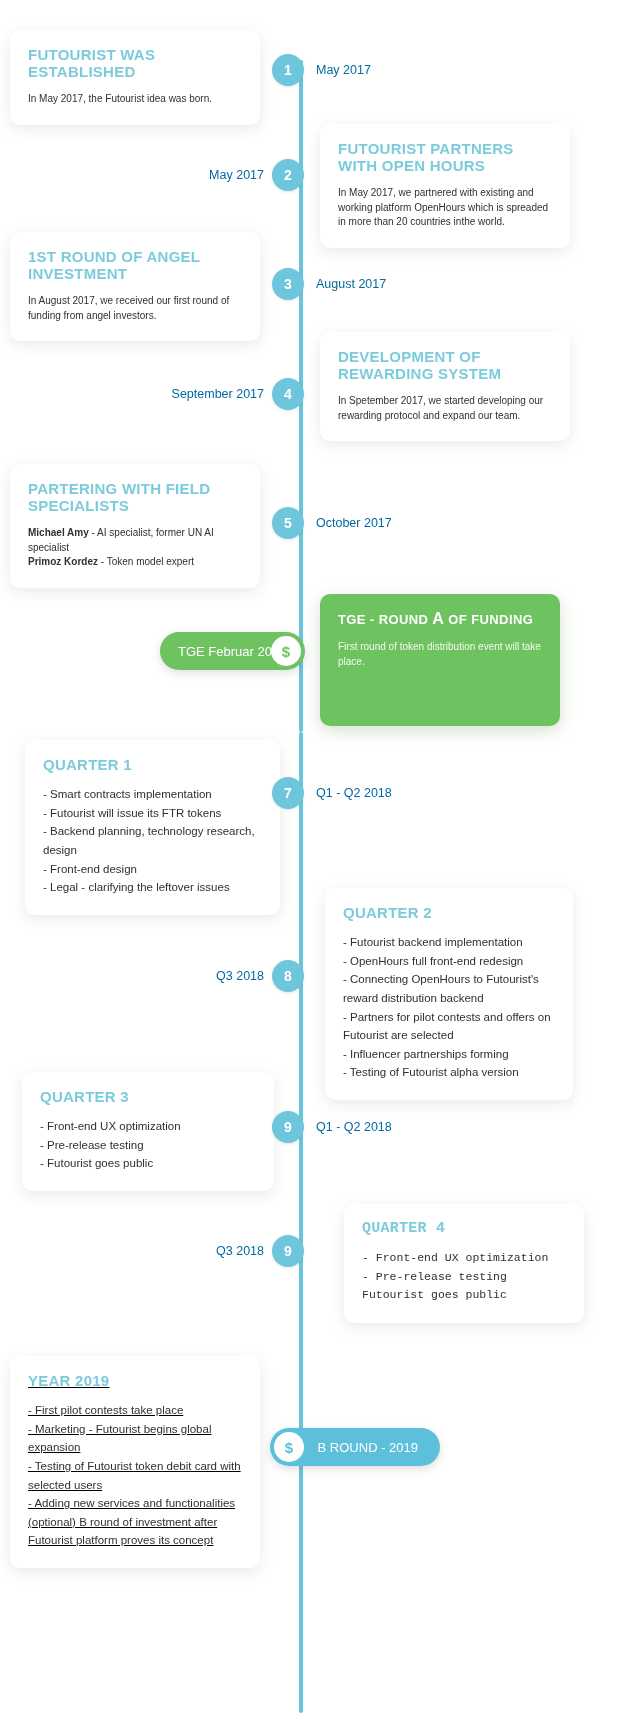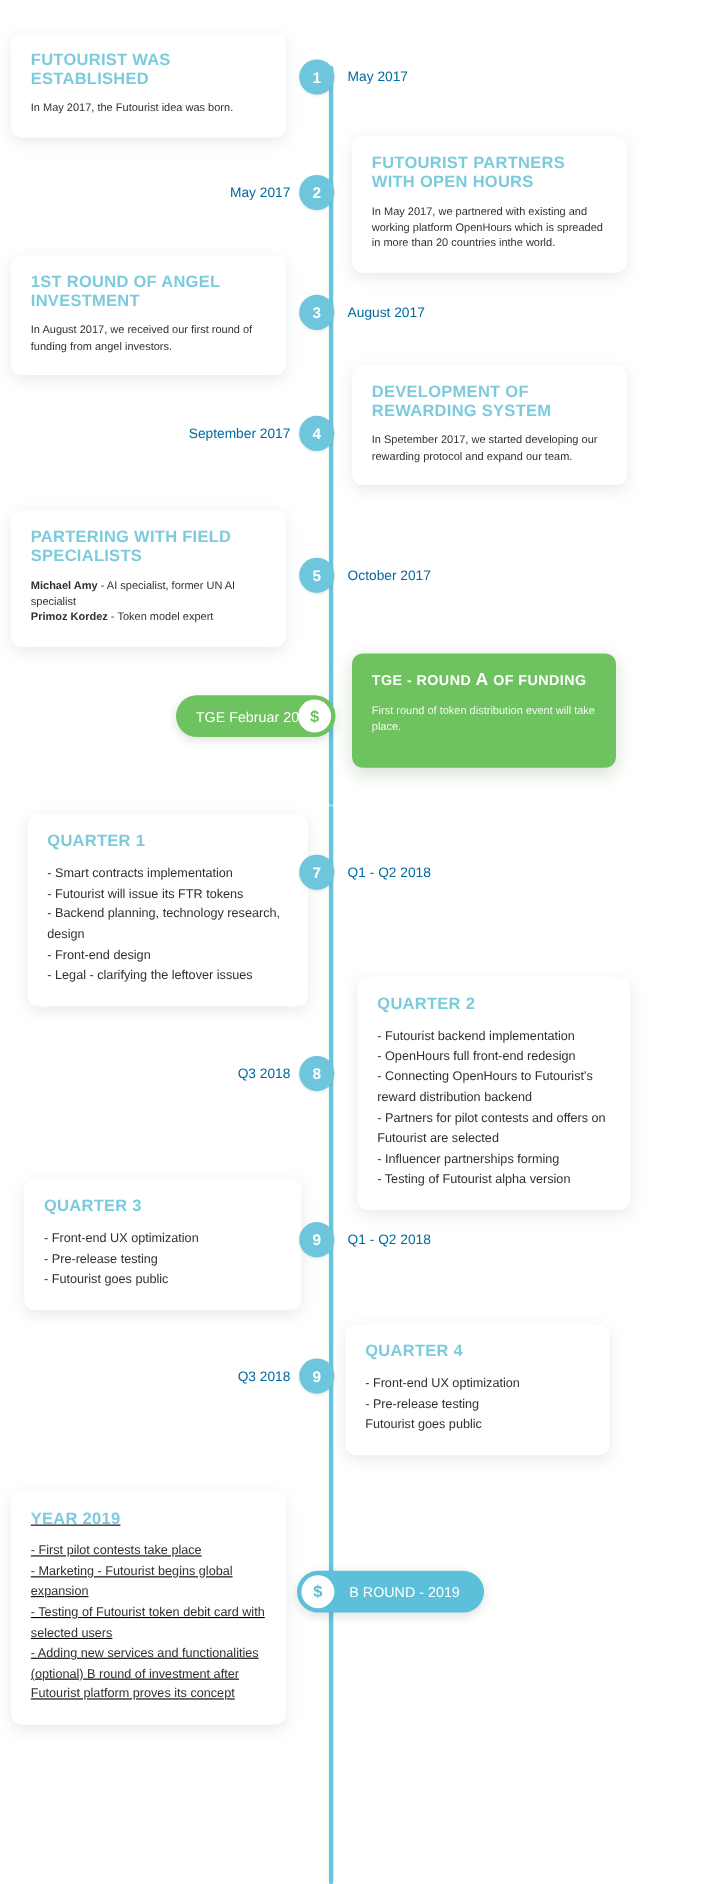--- a/index.html
+++ b/index.html
@@ -166,21 +166,21 @@
       </div>
     </div>
   </div>
   <div class="node" style="left:272px;top:507px;">5</div>
   <div class="date right" style="left:316px;top:507px;">October 2017</div>
 
   <div class="pill green" style="left:160px;top:632px;width:145px;">
     <span class="pill-label">TGE Februar 2018</span>
     <span class="coin green-c">$</span>
   </div>
-  <div class="card green" style="left:320px;top:594px;width:240px;height:104px;">
+  <div class="card green" style="left:320px;top:594px;width:240px;height:132px;">
     <div class="card-title"><span>TGE -  ROUND </span><span class="cap-a">A</span><span> OF FUNDING</span></div>
     <div class="card-body">First round of token distribution event will take place.</div>
   </div>
 
   <div class="card" style="left:25px;top:740px;width:255px;">
     <div class="card-title">QUARTER 1</div>
     <ul class="bullets">
       <li>- Smart contracts implementation</li>
       <li>- Futourist will issue its FTR tokens</li>
       <li>- Backend planning, technology research, design</li>
@@ -209,21 +209,21 @@
     <div class="card-title">QUARTER 3</div>
     <ul class="bullets">
       <li>- Front-end UX optimization</li>
       <li>- Pre-release testing</li>
       <li>- Futourist goes public</li>
     </ul>
   </div>
   <div class="node" style="left:272px;top:1111px;">9</div>
   <div class="date right" style="left:316px;top:1111px;">Q1 - Q2 2018</div>
 
-  <div class="card" style="left:314px;top:1204px;width:240px;">
+  <div class="card" style="left:344px;top:1204px;width:240px;font-family:Liberation Mono, monospace;">
     <div class="card-title">QUARTER 4</div>
     <ul class="bullets">
       <li>- Front-end UX optimization</li>
       <li>- Pre-release testing</li>
       <li>Futourist goes public</li>
     </ul>
   </div>
   <div class="node" style="left:272px;top:1235px;">9</div>
   <div class="date left" style="left:150px;width:114px;top:1235px;">Q3 2018</div>
 

